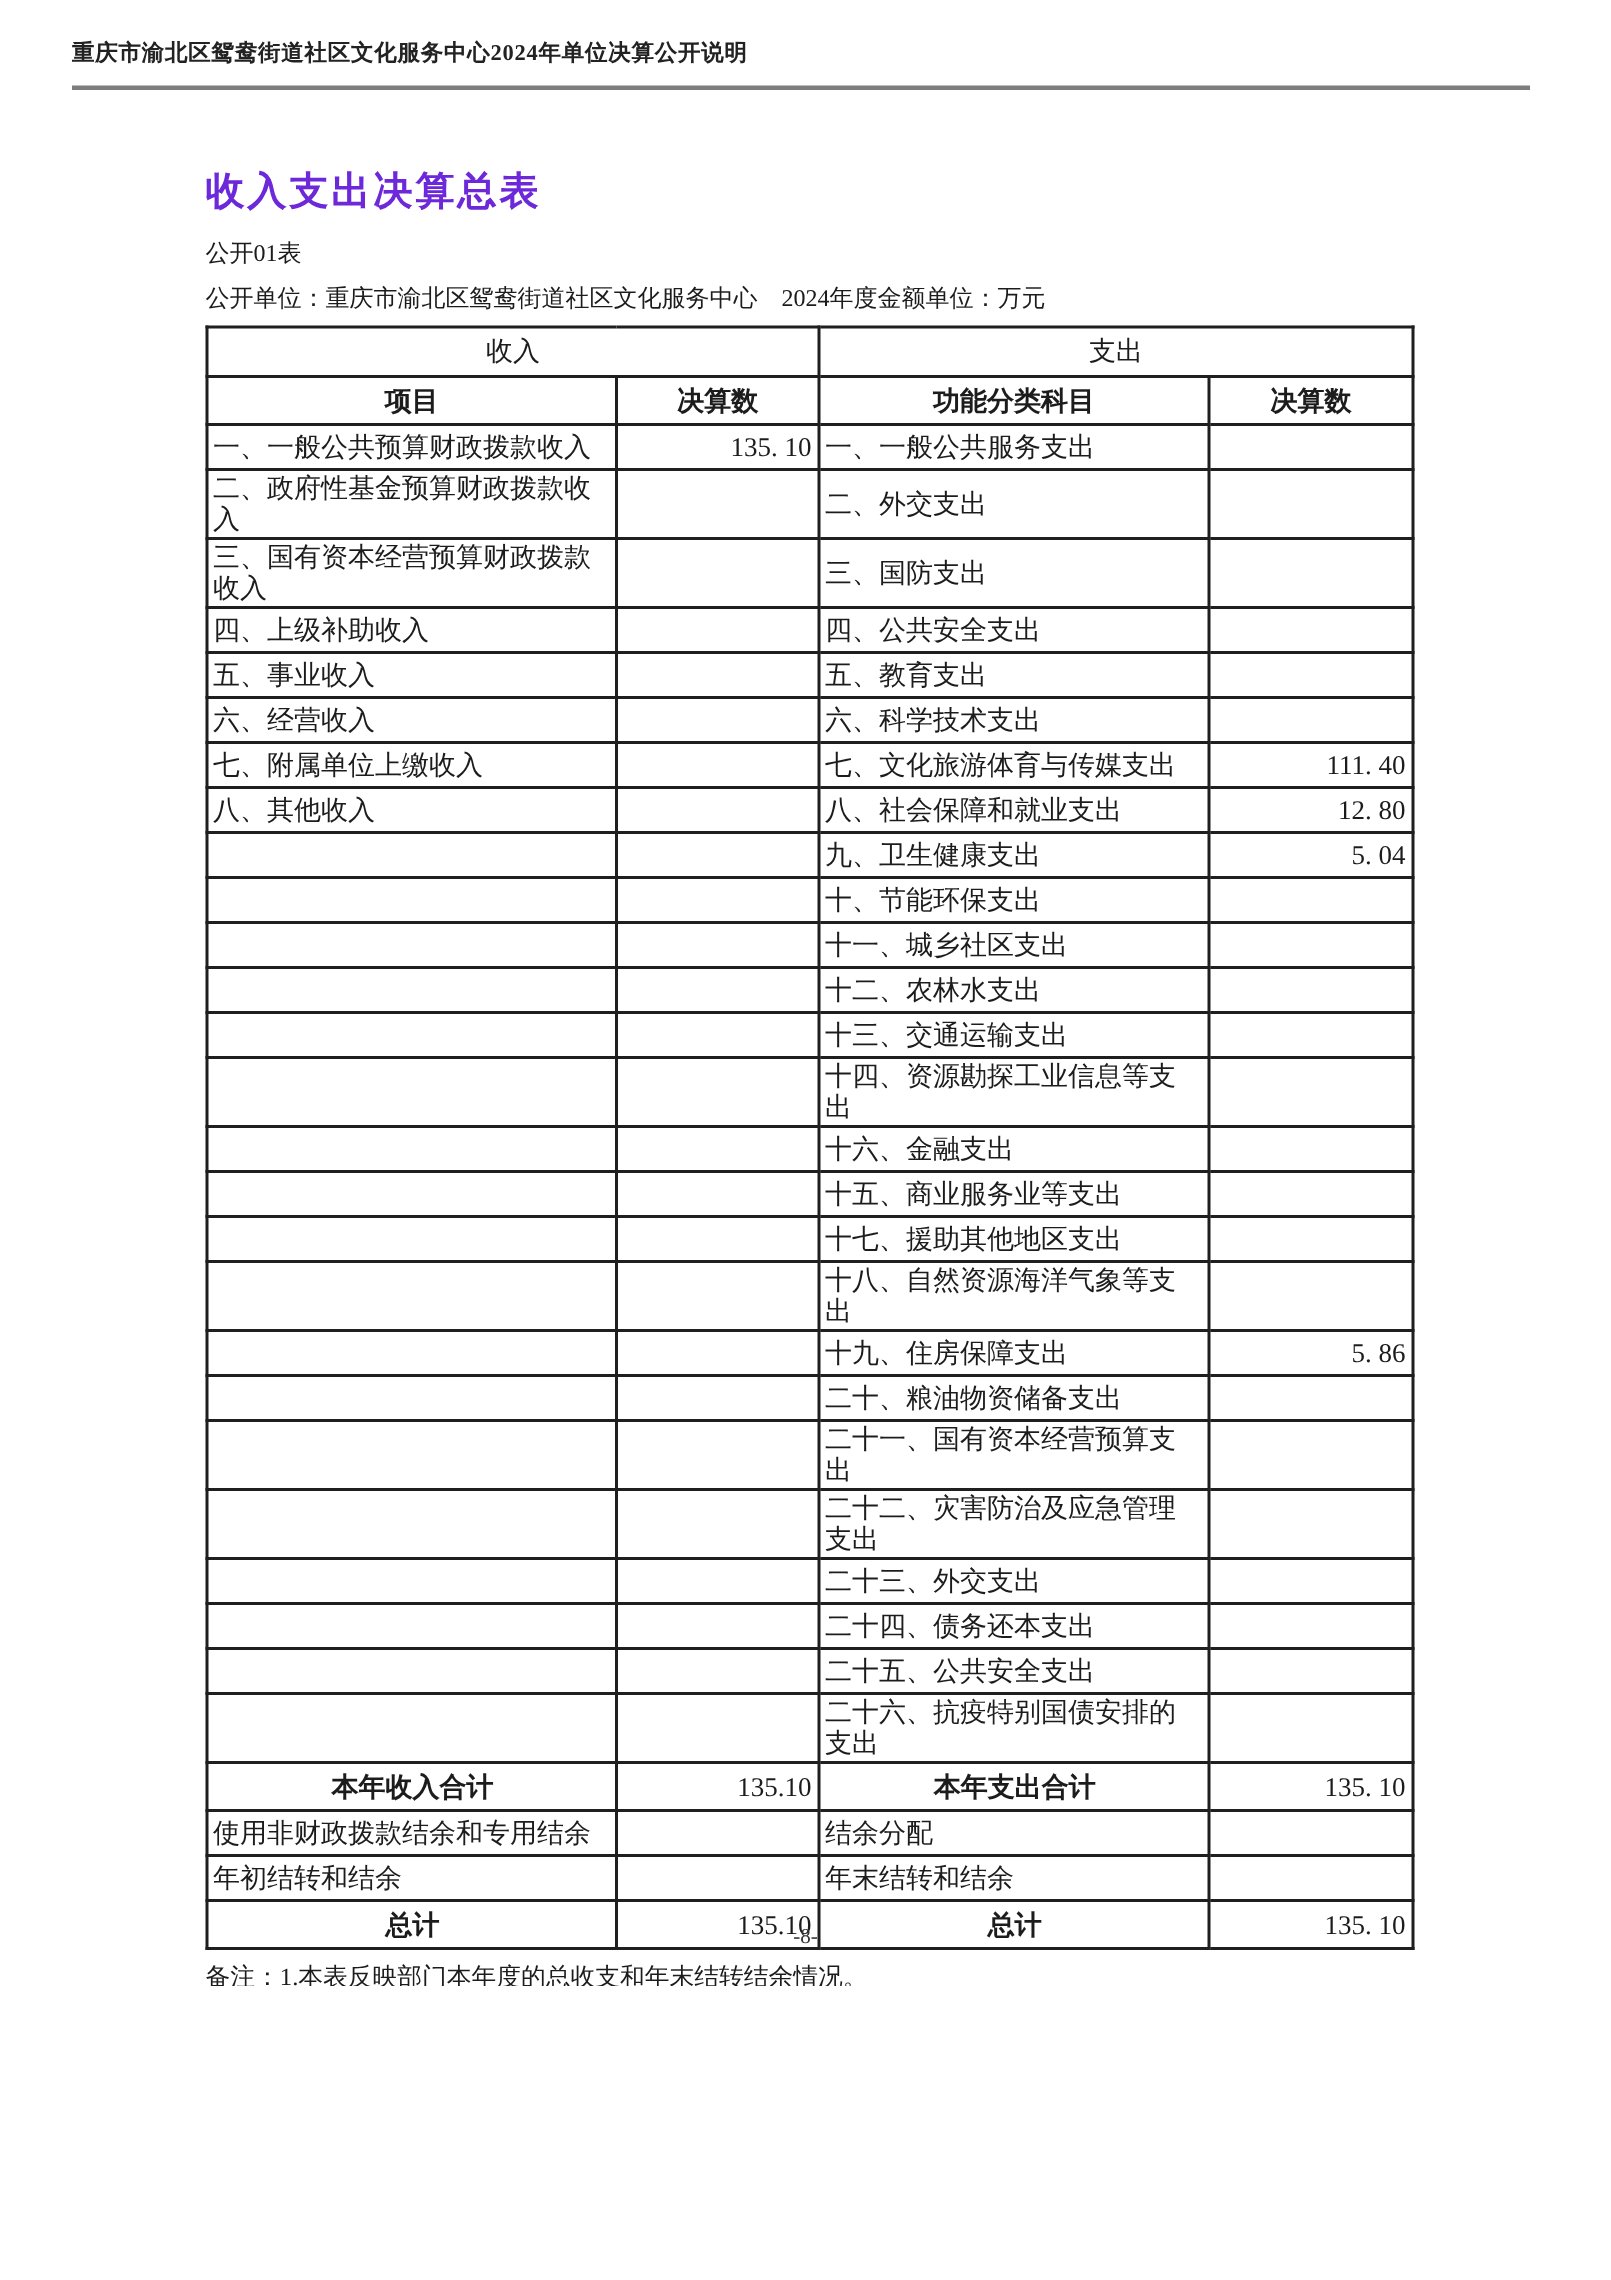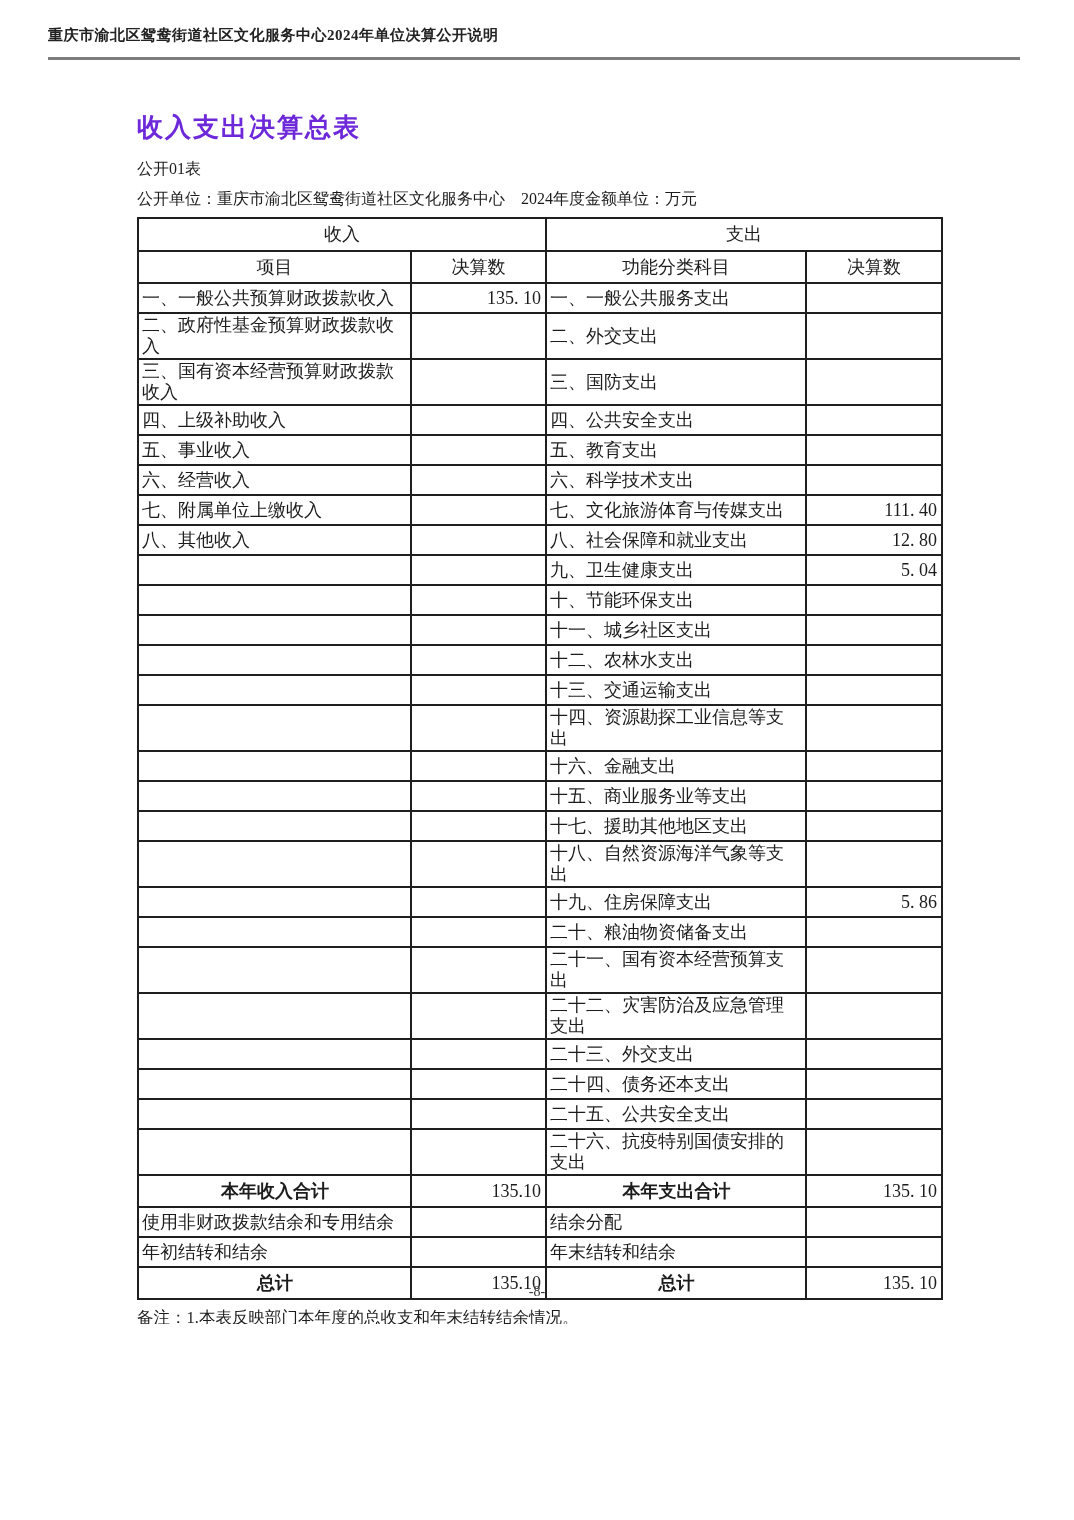--- a/index.html
+++ b/index.html
@@ -56,21 +56,21 @@
   }
   table.summary-table th,
   table.summary-table td {
     border: 2px solid #1f1f1f;
     vertical-align: middle;
     font-size: 18px;
     line-height: 21px;
     color: #1c1c1c;
   }
   tr.sec-row th { height: 33px; font-weight: 400; text-align: center; }
-  tr.col-row th { height: 32px; font-weight: 400; }
+  tr.col-row th { height: 32px; font-weight: 700; }
   tbody tr { height: 30px; }
   tbody tr.tall { height: 45px; }
   tbody tr.summary { height: 32px; }
   td.c-item {
     text-align: left;
     padding: 1px 2px 1px 3px;
     white-space: pre-wrap;
   }
   td.c-num {
     text-align: right;

